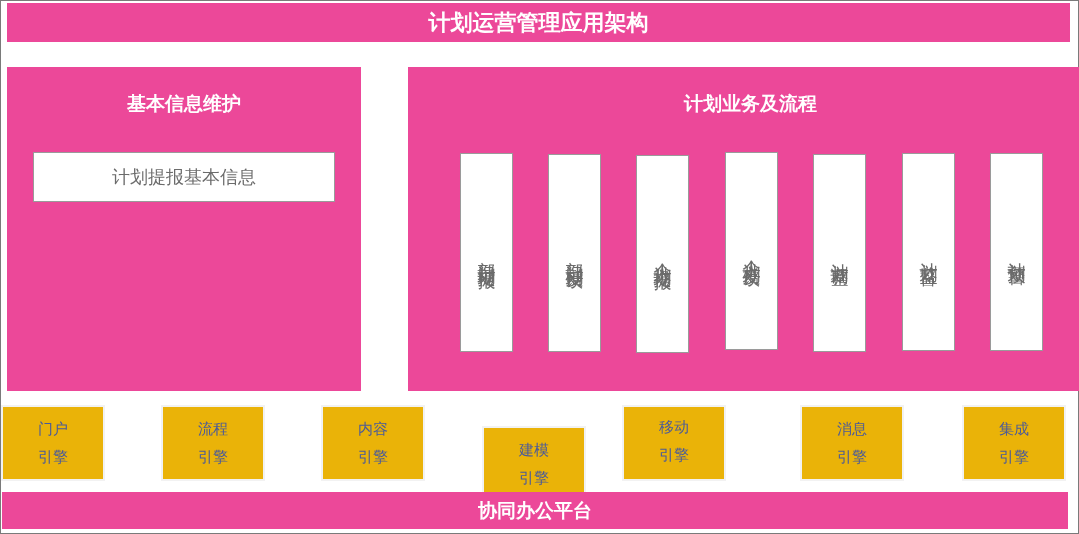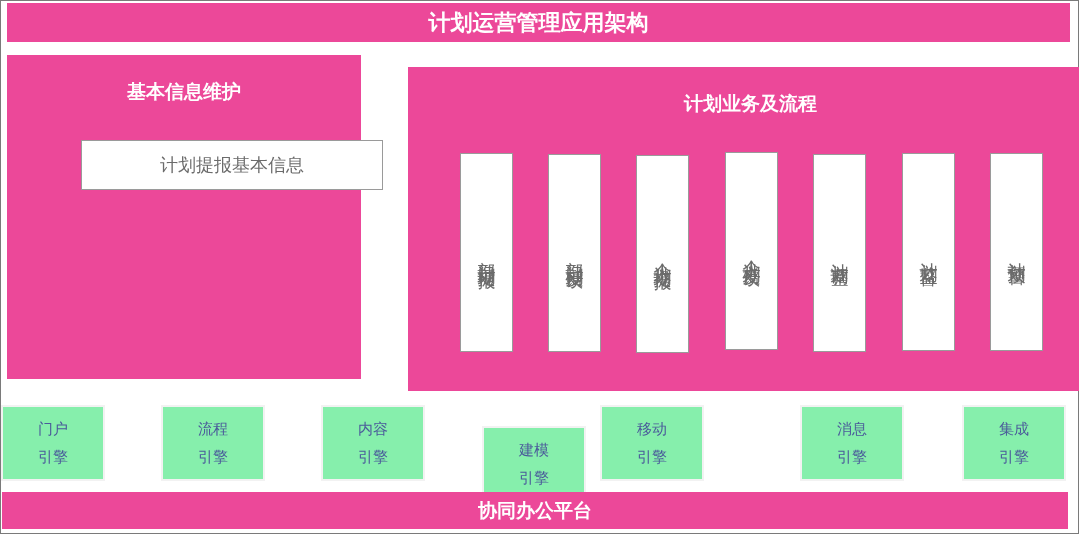--- a/index.html
+++ b/index.html
@@ -12,45 +12,45 @@
     position:absolute; left:0; top:0; width:1077px; height:532px;
     border:1px solid #7a7a7a; background:#fff;
   }
   .blue { background:#ec4899; color:#fff; }
   .title-bar {
     position:absolute; left:7px; top:3px; width:1063px; height:39px;
     display:flex; align-items:center; justify-content:center;
     font-size:22px; font-weight:bold;
   }
   .panel { position:absolute; }
-  .panel-left { left:7px; top:55px; width:354px; height:324px; }
+  .panel-left { left:7px; top:67px; width:354px; height:324px; }
   .panel-right { left:408px; top:67px; width:662px; height:324px;padding-left:23px; }
   .panel-title {
     position:absolute; left:0; right:0; text-align:center;
     font-size:19px; font-weight:bold; color:#fff;
   }
   .info-box {
     position:absolute; left:26px; width:302px; height:50px;
     background:#fff; border:1px solid #9a9a9a; box-sizing:border-box;
     display:flex; align-items:center; justify-content:center;
-    color:#6b6b6b; font-size:18px;margin-left:48px;
+    color:#6b6b6b; font-size:18px;
   }
   .proc-box {
     position:absolute; width:53px; background:#fff;
     border:1px solid #9a9a9a; box-sizing:border-box;
     display:flex; align-items:center; justify-content:center;
     color:#6b6b6b; font-size:18px;
   }
   .proc-box span {
     writing-mode: vertical-rl; text-orientation: upright;
     letter-spacing:2px; line-height:1;
   }
   .engine {
     position:absolute; top:405px; width:104px; height:76px;
-    background:#86efac; border:2px solid #f2f2f2; box-sizing:border-box;
+    background:#eab308; border:2px solid #f2f2f2; box-sizing:border-box;
     display:flex; flex-direction:column; align-items:center; justify-content:center;
     color:#4a5a9a; font-size:15px; line-height:28px;
   }
   .bottom-bar {
     position:absolute; left:2px; top:492px; width:1066px; height:37px;
     display:flex; align-items:center; justify-content:center;
     font-size:19px; font-weight:bold;
   }
 </style>
 </head>
@@ -104,21 +104,21 @@
   <span>引擎</span>
 </div>
 <div class="engine" style="left:321px;">
   <span>内容</span>
   <span>引擎</span>
 </div>
 <div class="engine" style="left:482px; top:426px;">
   <span>建模</span>
   <span>引擎</span>
 </div>
-<div class="engine" style="left:600px;">
+<div class="engine" style="left:622px;font-family:Liberation Mono, monospace;">
   <span>移动</span>
   <span>引擎</span>
 </div>
 <div class="engine" style="left:800px;">
   <span>消息</span>
   <span>引擎</span>
 </div>
 <div class="engine" style="left:962px;">
   <span>集成</span>
   <span>引擎</span>

